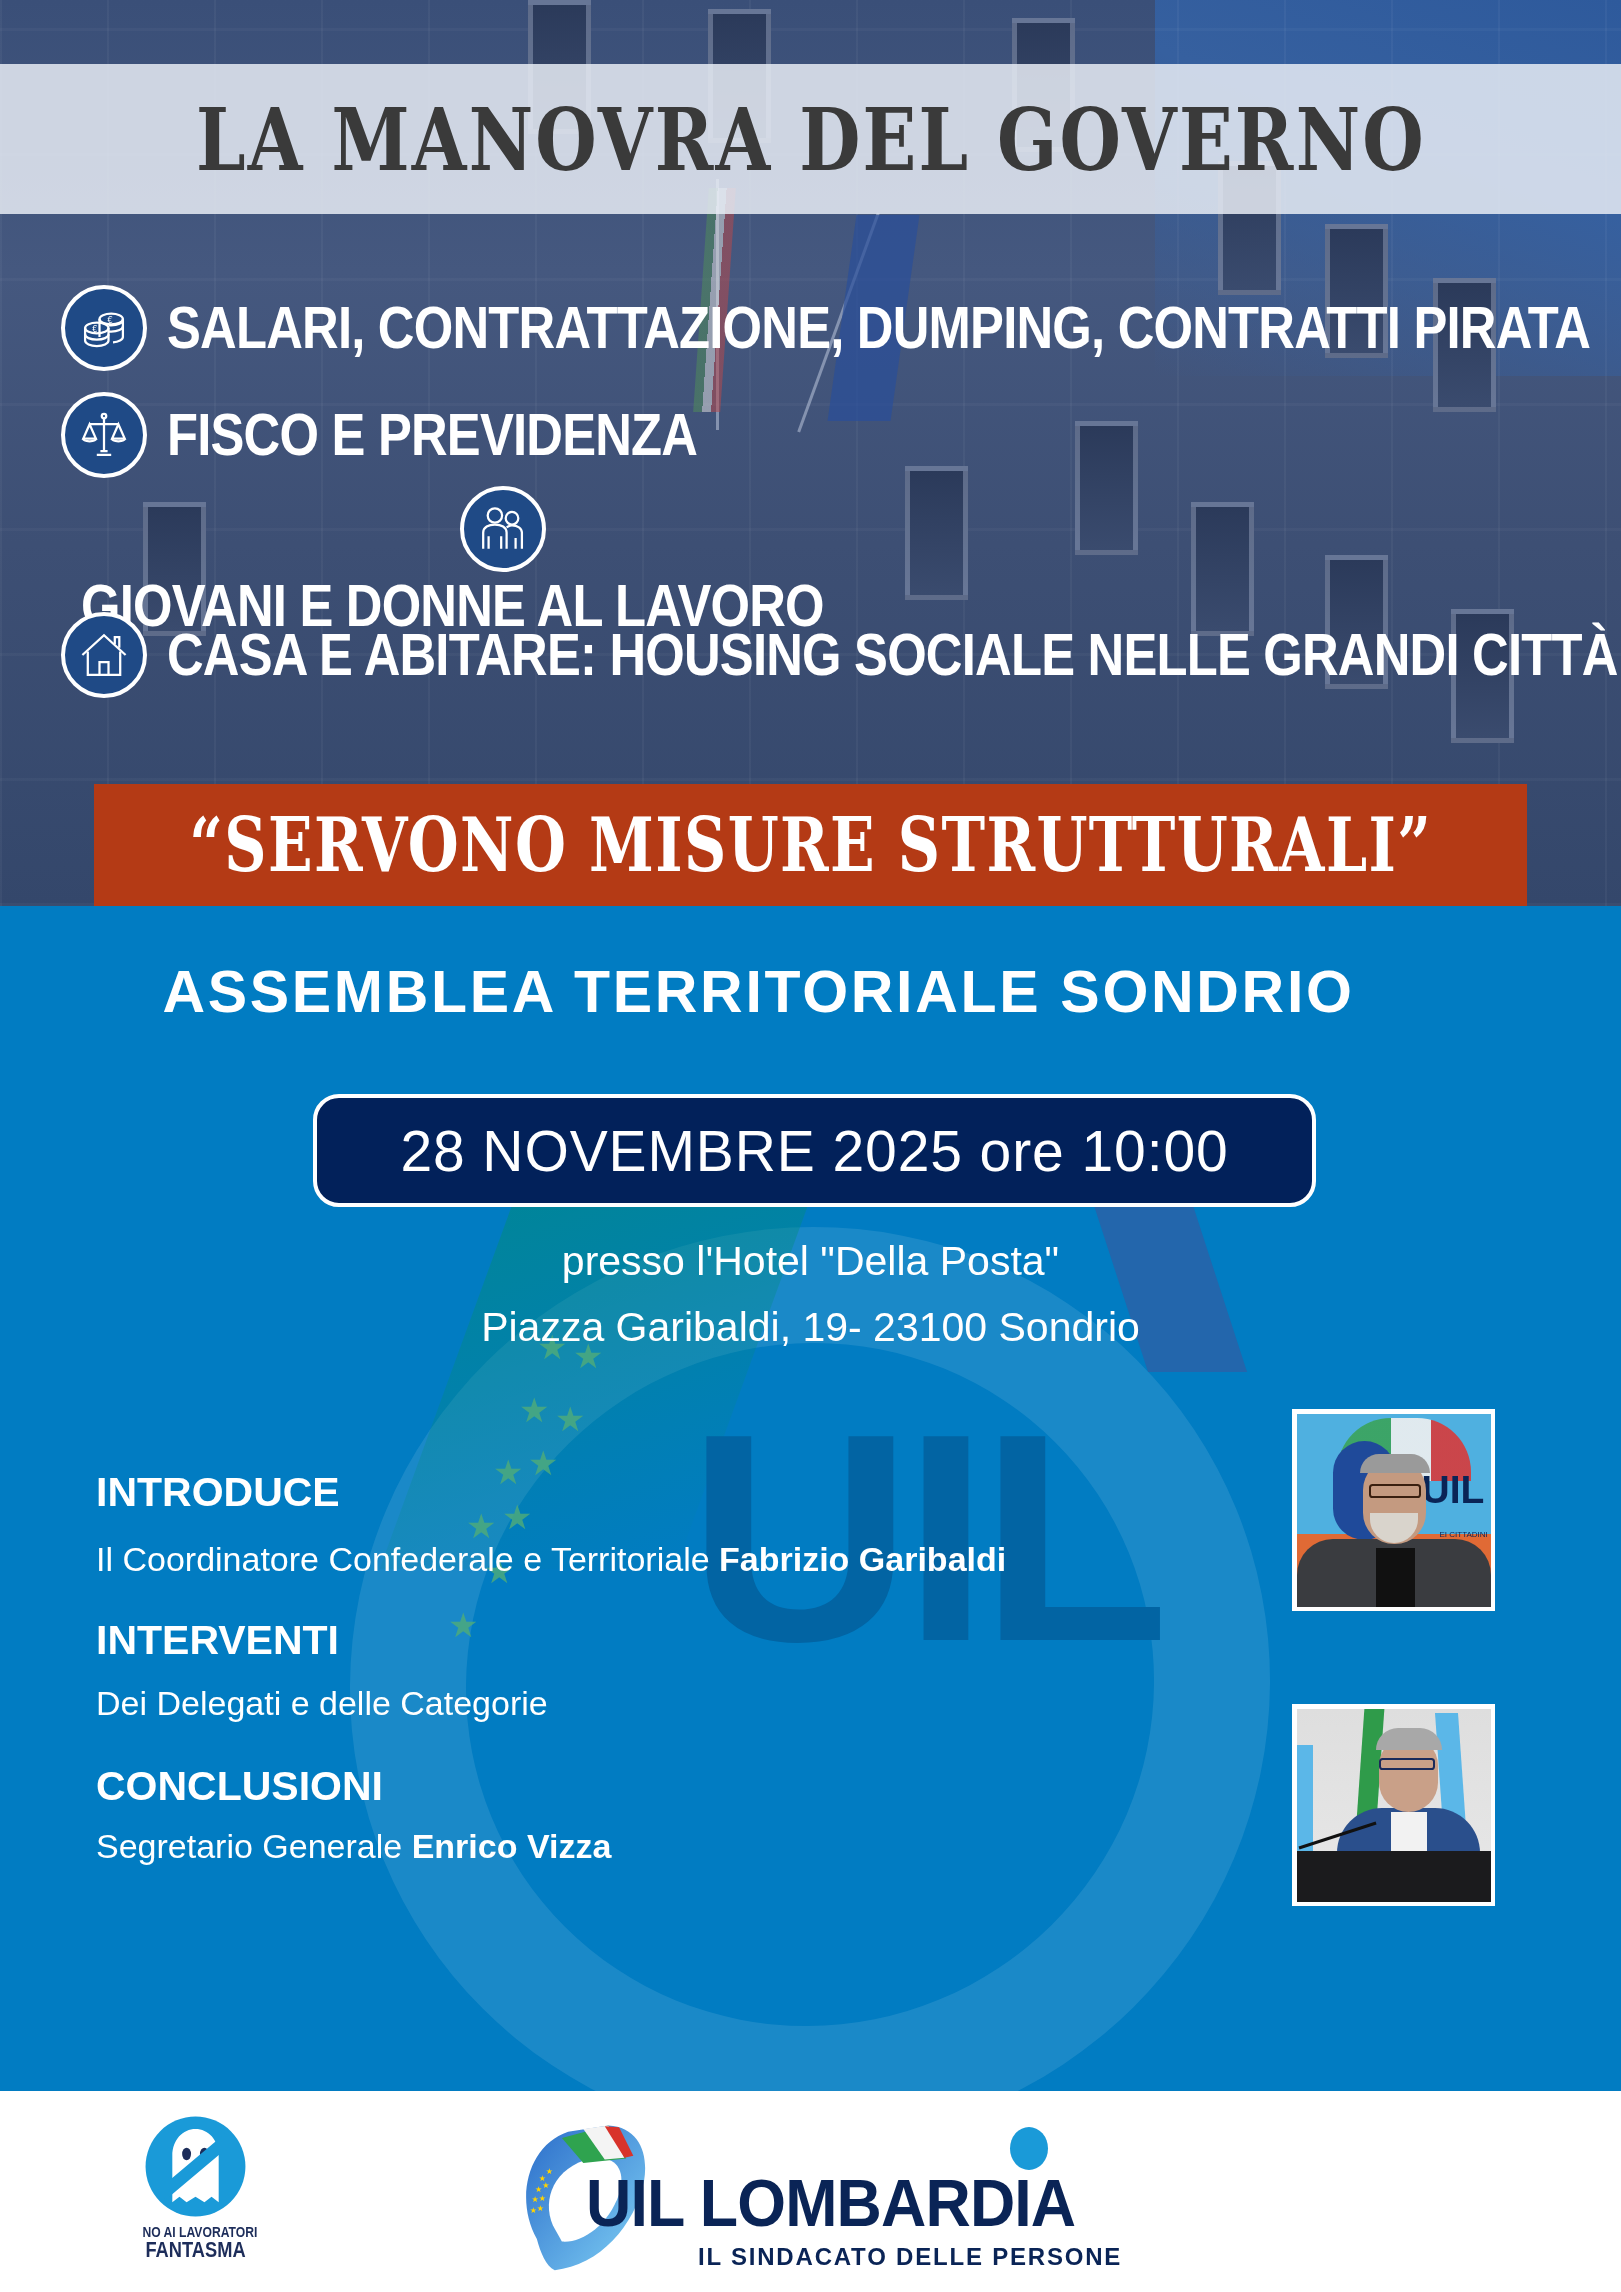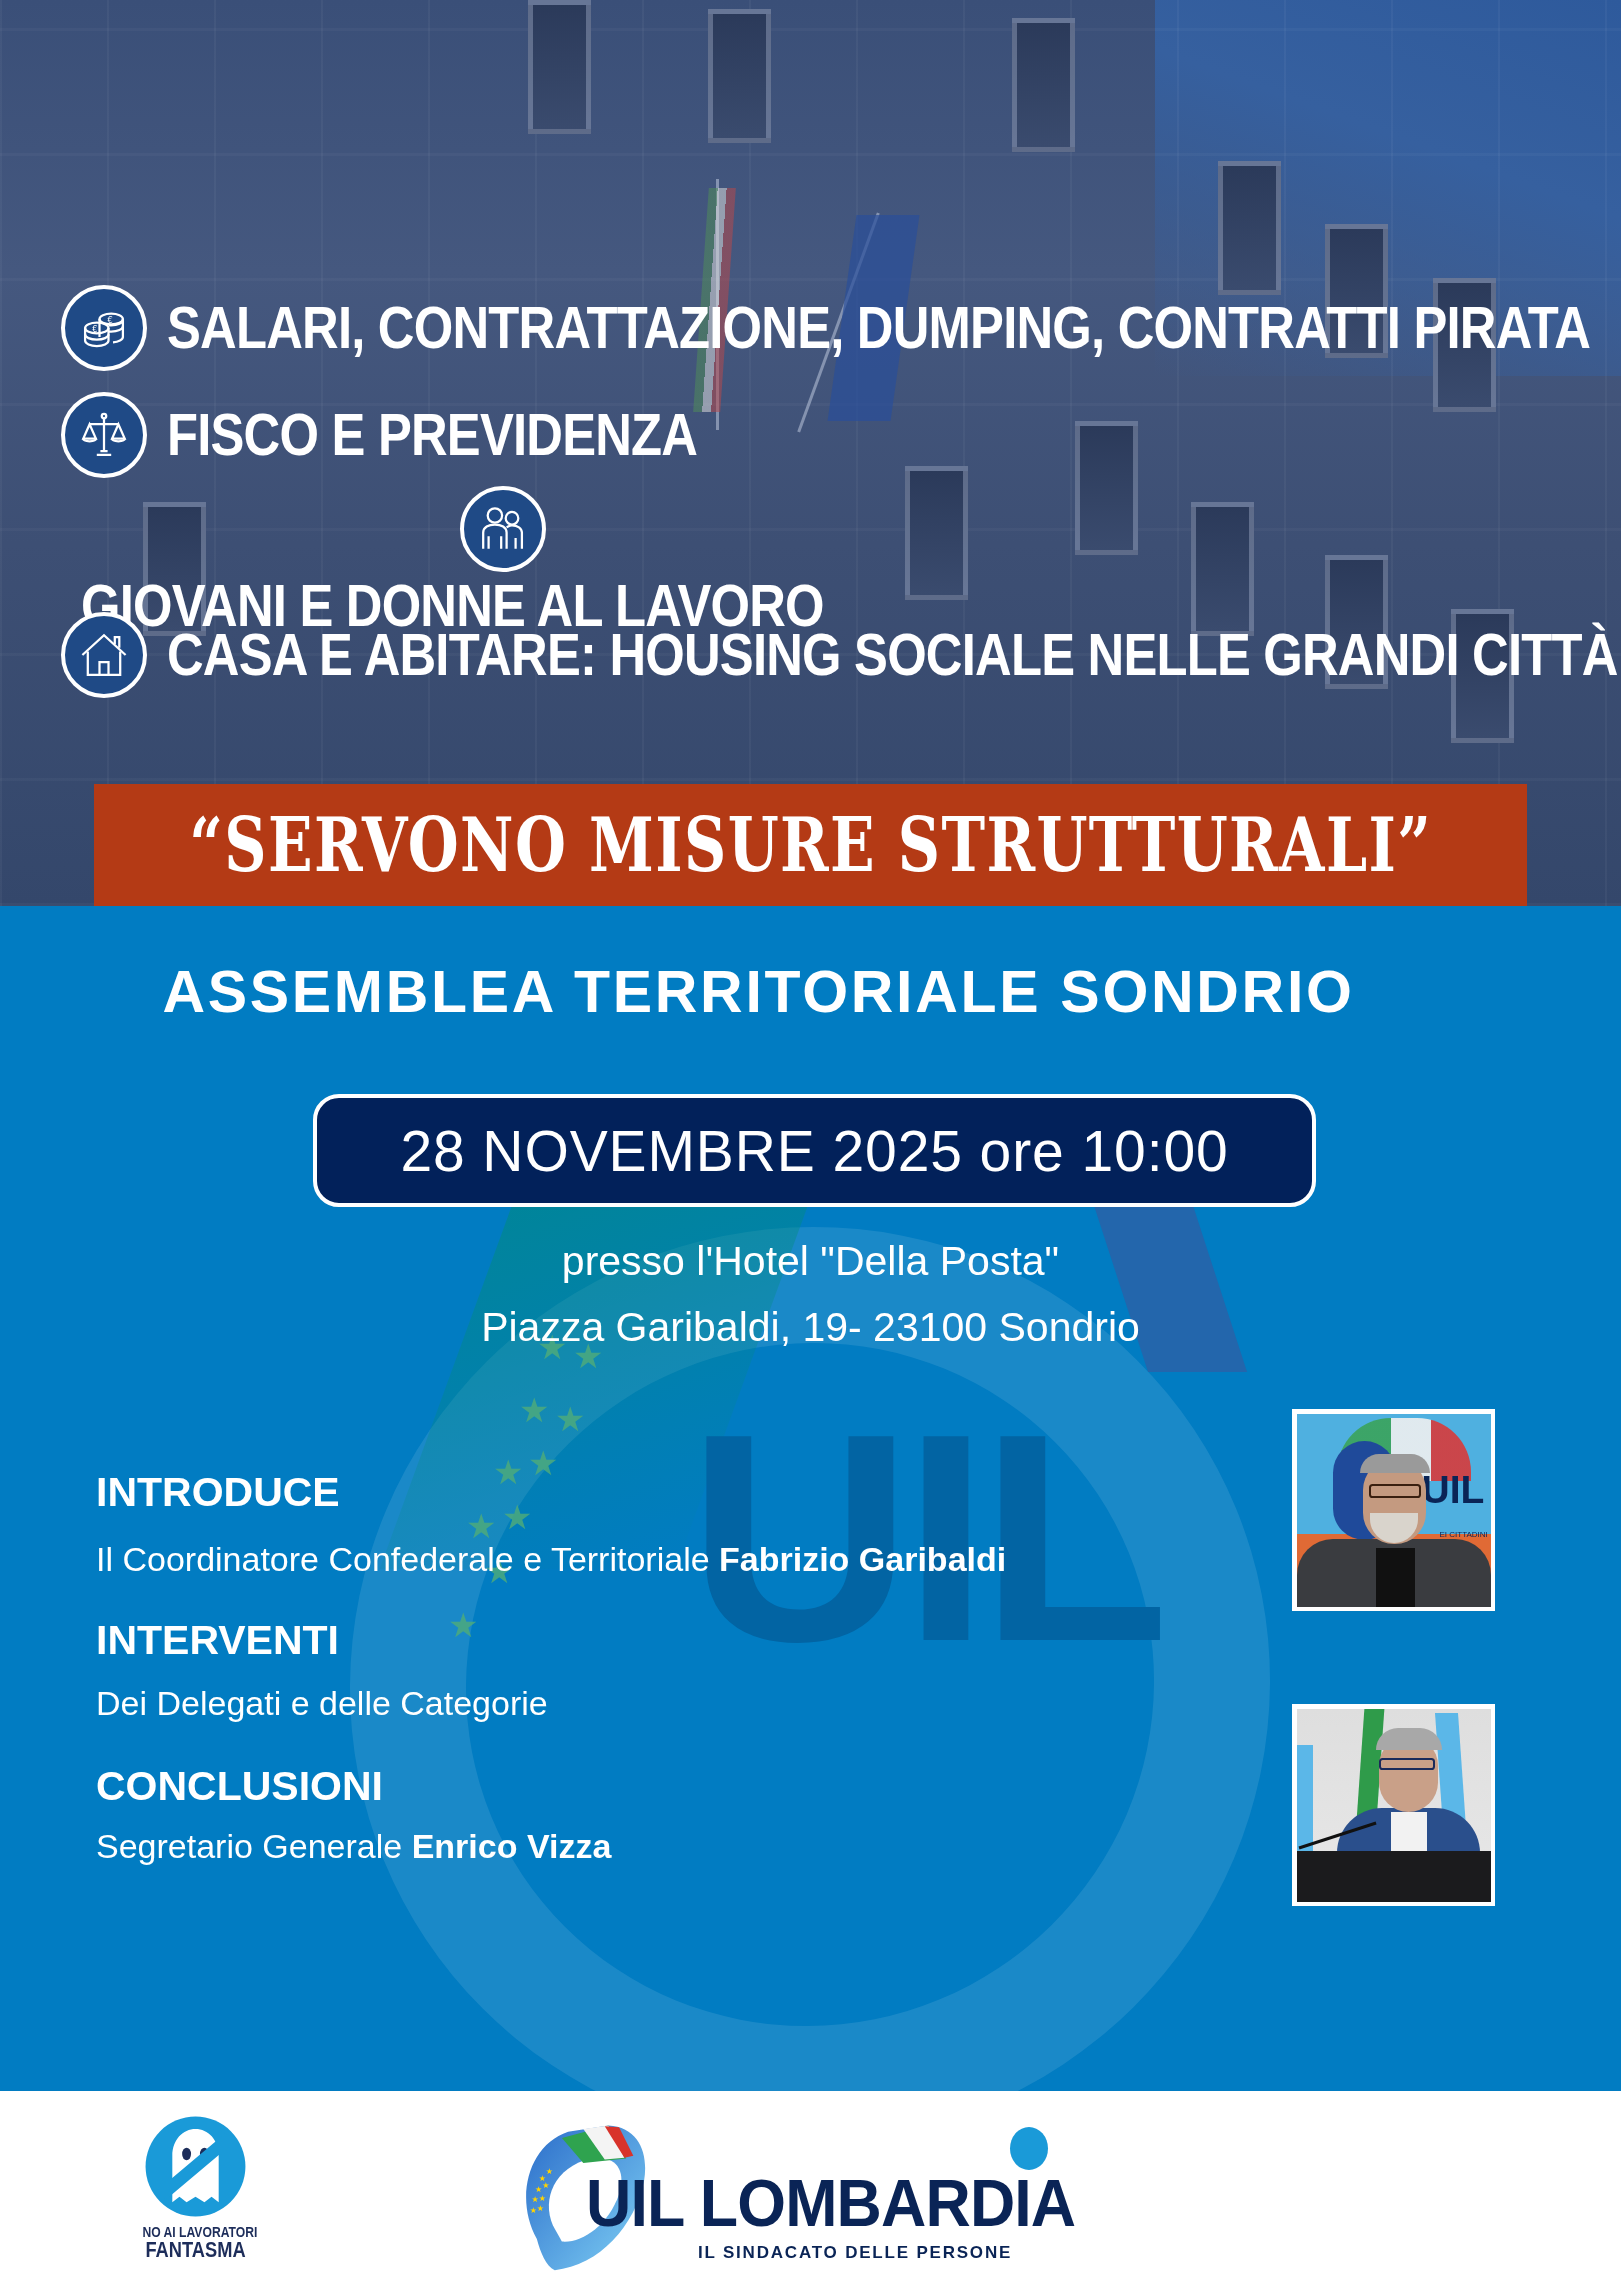--- a/index.html
+++ b/index.html
@@ -151,21 +151,21 @@
     transform: scaleX(0.85); white-space: nowrap; line-height: 1;
   }
   .uil-logo { position: absolute; left: 519px; top: 27px; width: 591px; height: 157px; }
   .uil-logo .lomb {
     position: absolute; left: 67px; top: 47px; color: #0a2456;
     font-weight: bold; font-size: 66px; letter-spacing: -0.9px; white-space: nowrap;
     transform-origin: left center; transform: scaleX(0.95);
   }
   .uil-logo .tag {
     position: absolute; left: 179px; top: 125px; color: #0a2456;
-    font-weight: bold; font-size: 17px; letter-spacing: 1.8px; white-space: nowrap;
+    font-weight: bold; font-size: 24px; letter-spacing: 1.8px; white-space: nowrap;
   }
   .uil-logo .dot {
     position: absolute; left: 491px; top: 9px; width: 38px; height: 43px;
     border-radius: 50%; background: #1a9ad8;
   }
   .zero-logo { position: absolute; left: 1397px; top: 22.4px; width: 116px; text-align: center; }
   .zero-logo .z1 { color: #1a9ad8; font-weight: bold; font-size: 36px; line-height: 1; margin-top: 1.8px; }
   .zero-logo .z2 { color: #1a9ad8; font-weight: bold; font-size: 17px; line-height: 1.05; }
 </style>
 </head>
@@ -184,20 +184,23 @@
   <div class="window" style="left:1191px; top:502px;"></div>
   <div class="window" style="left:1325px; top:555px;"></div>
   <div class="window" style="left:1451px; top:609px;"></div>
   <div class="window" style="left:905px; top:466px;"></div>
   <div class="window" style="left:143px; top:502px;"></div>
   <div class="pole" style="left:716px; top:179px; height:251px;"></div>
   <div class="flag-it"></div>
   <div class="pole" style="left:837px; top:206px; height:233px; transform:rotate(20deg);"></div>
   <div class="flag-eu"></div>
 
+  <div class="title-band">
+    <h1>LA MANOVRA DEL GOVERNO</h1>
+  </div>
 
   <div class="topics">
     <div class="topic" style="top:0px;">
       <div class="icon-circle">
         <svg viewBox="0 0 60 60" fill="none" stroke="#fff" stroke-width="2.5">
           <ellipse cx="22" cy="30" rx="13" ry="6"></ellipse>
             <path d="M9 30v14c0 3.3 5.8 6 13 6s13-2.7 13-6V30"></path>
           <path d="M9 37c0 3.3 5.8 6 13 6s13-2.7 13-6"></path>
           <ellipse cx="38" cy="20" rx="13" ry="6"></ellipse>
             <path d="M25 20v20M51 20v20c0 3-5 5.5-11 6"></path>

